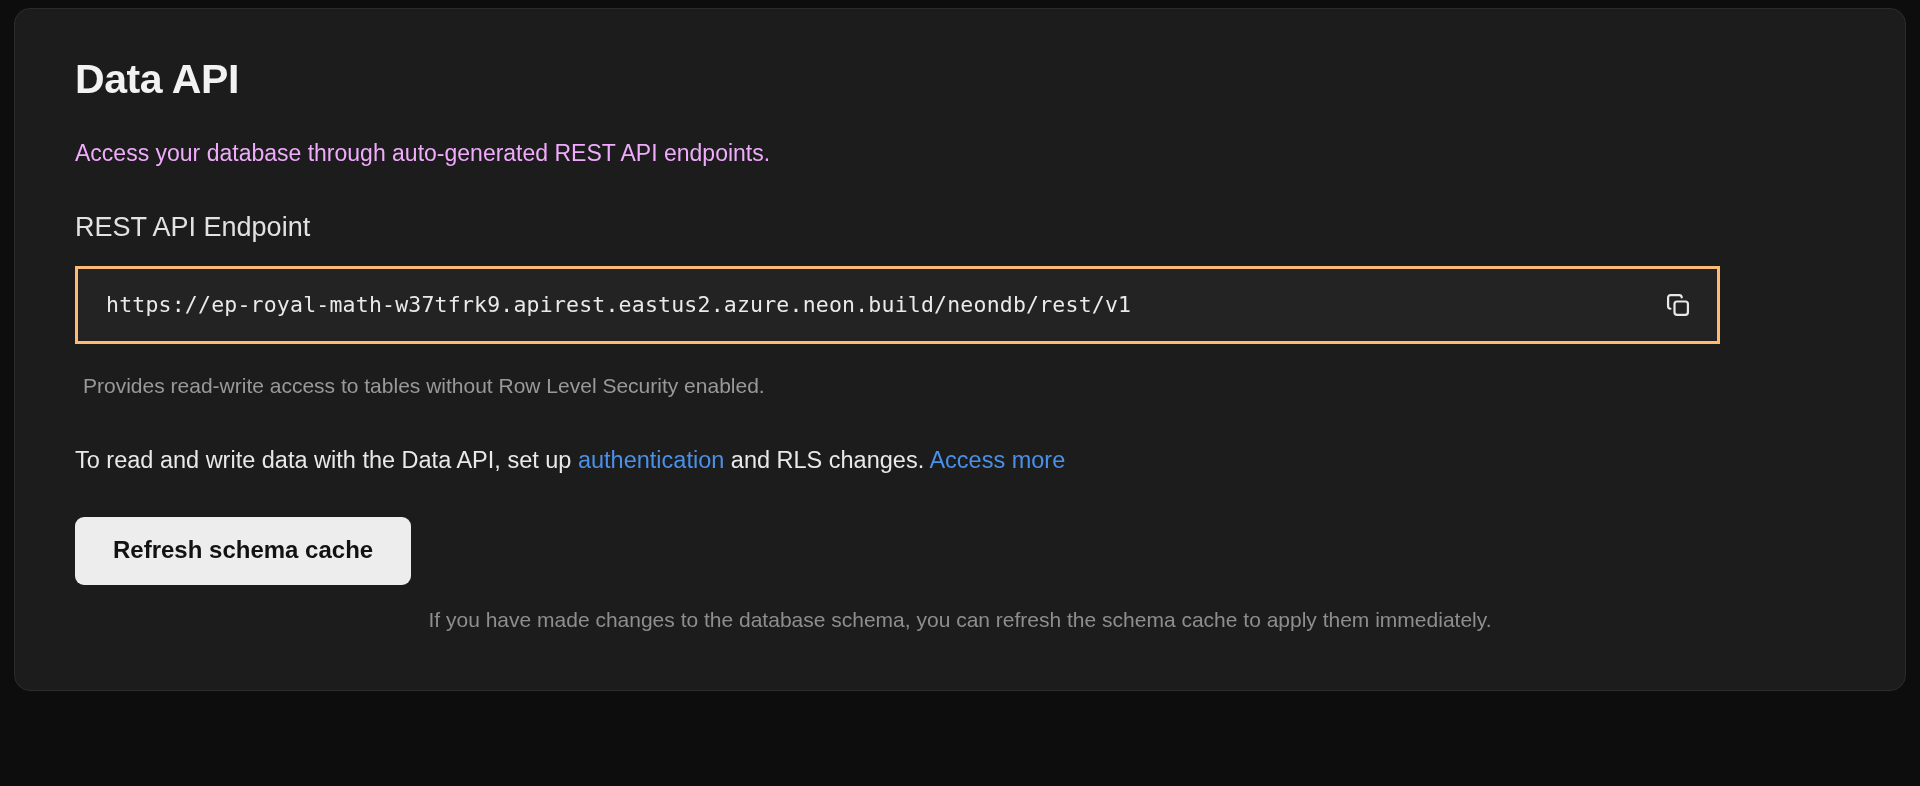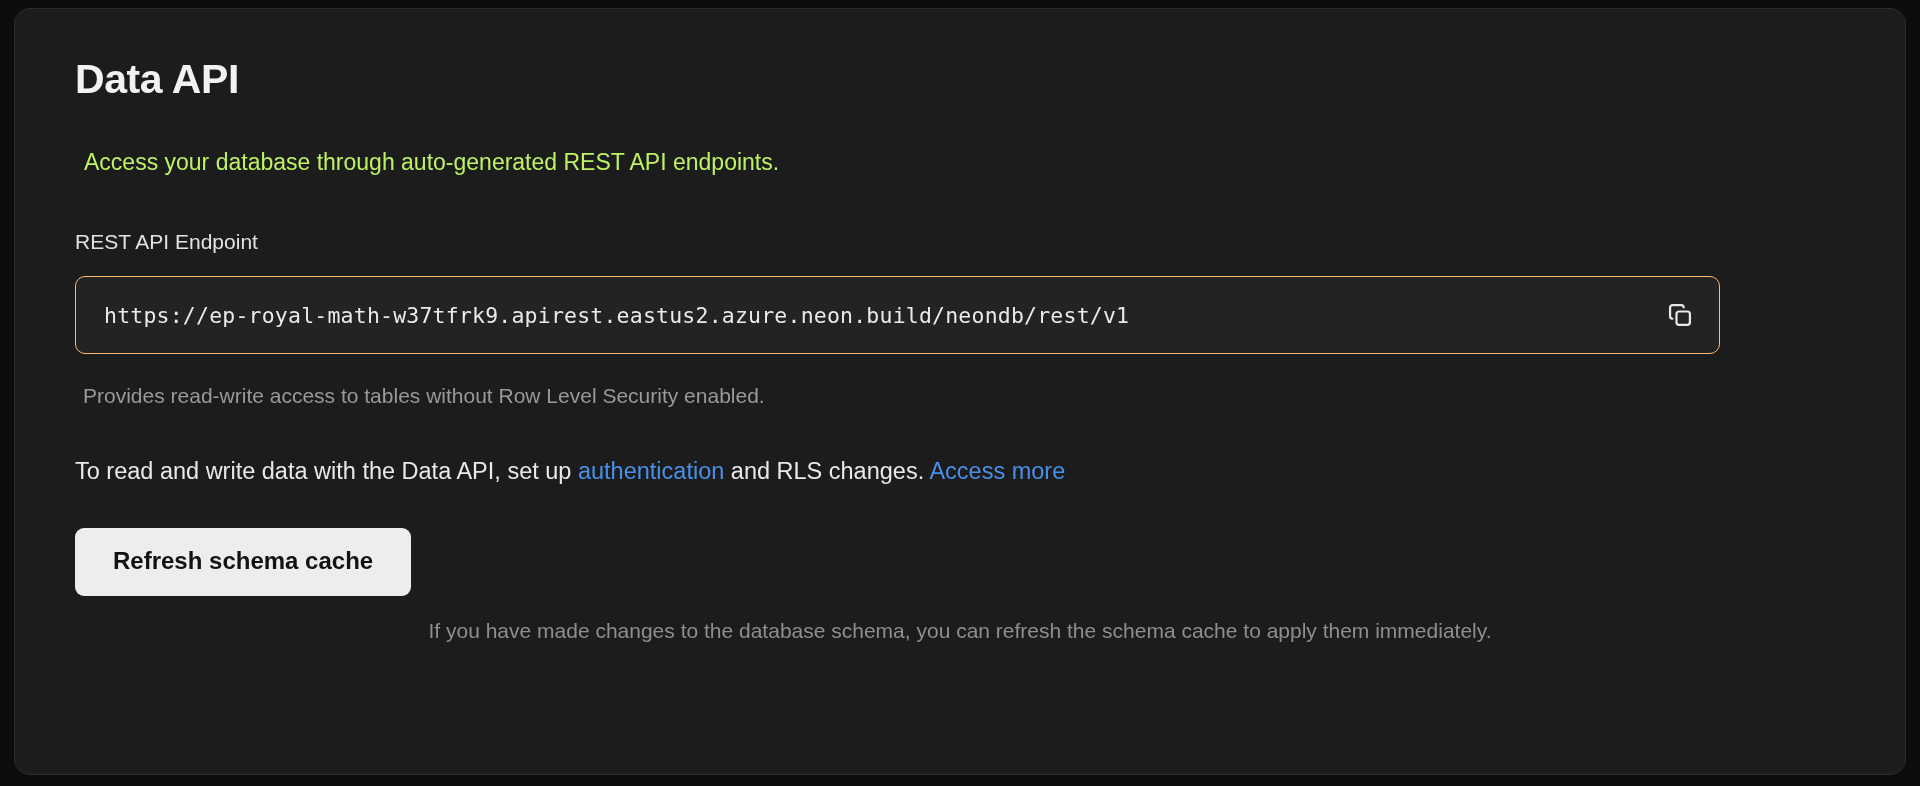--- a/index.html
+++ b/index.html
@@ -21,66 +21,66 @@
     background: #0d0d0d;
     overflow: hidden;
   }
 
   
   .card {
     position: absolute;
     left: 14px;
     top: 8px;
     width: 1892px;
-    height: 767px;
+    height: 683px;
     background: #1c1c1c;
     border: 1px solid #2c2c2c;
     border-radius: 16px;
     padding: 48px 60px 0 60px;
   }
 
   .card-title {
     margin: 0;
     font-size: 41px;
     line-height: 1.08;
     font-weight: 700;
     letter-spacing: -0.4px;
     color: #f2f2f2;
   }
 
   .card-subtitle {
-    margin: 9px;
+    margin: 0;
     padding-top: 38px;
     font-size: 23px;
     line-height: 1.3;
-    color: #bef264;
+    color: #f0abfc;
     font-weight: 400;
   }
 
   
   .field-block {
     padding-top: 42px;
   }
 
   .field-label {
     display: block;
-    font-size: 21px;
+    font-size: 27px;
     line-height: 1.2;
     color: #e2e2e2;
     font-weight: 400;
   }
 
   .input-row {
     margin-top: 22px;
     position: relative;
     width: 1645px;
     height: 78px;
     background: #232323;
-    border: 1px solid #fdba74;
-    border-radius: 10px;
+    border: 3px solid #fdba74;
+    border-radius: 0;
     display: flex;
     align-items: center;
   }
 
   .input-value {
     flex: 1 1 auto;
     padding: 0 26px 0 28px;
     font-family: "DejaVu Sans Mono", "Liberation Mono", monospace;
     font-size: 21.5px;
     letter-spacing: 0.2px;

